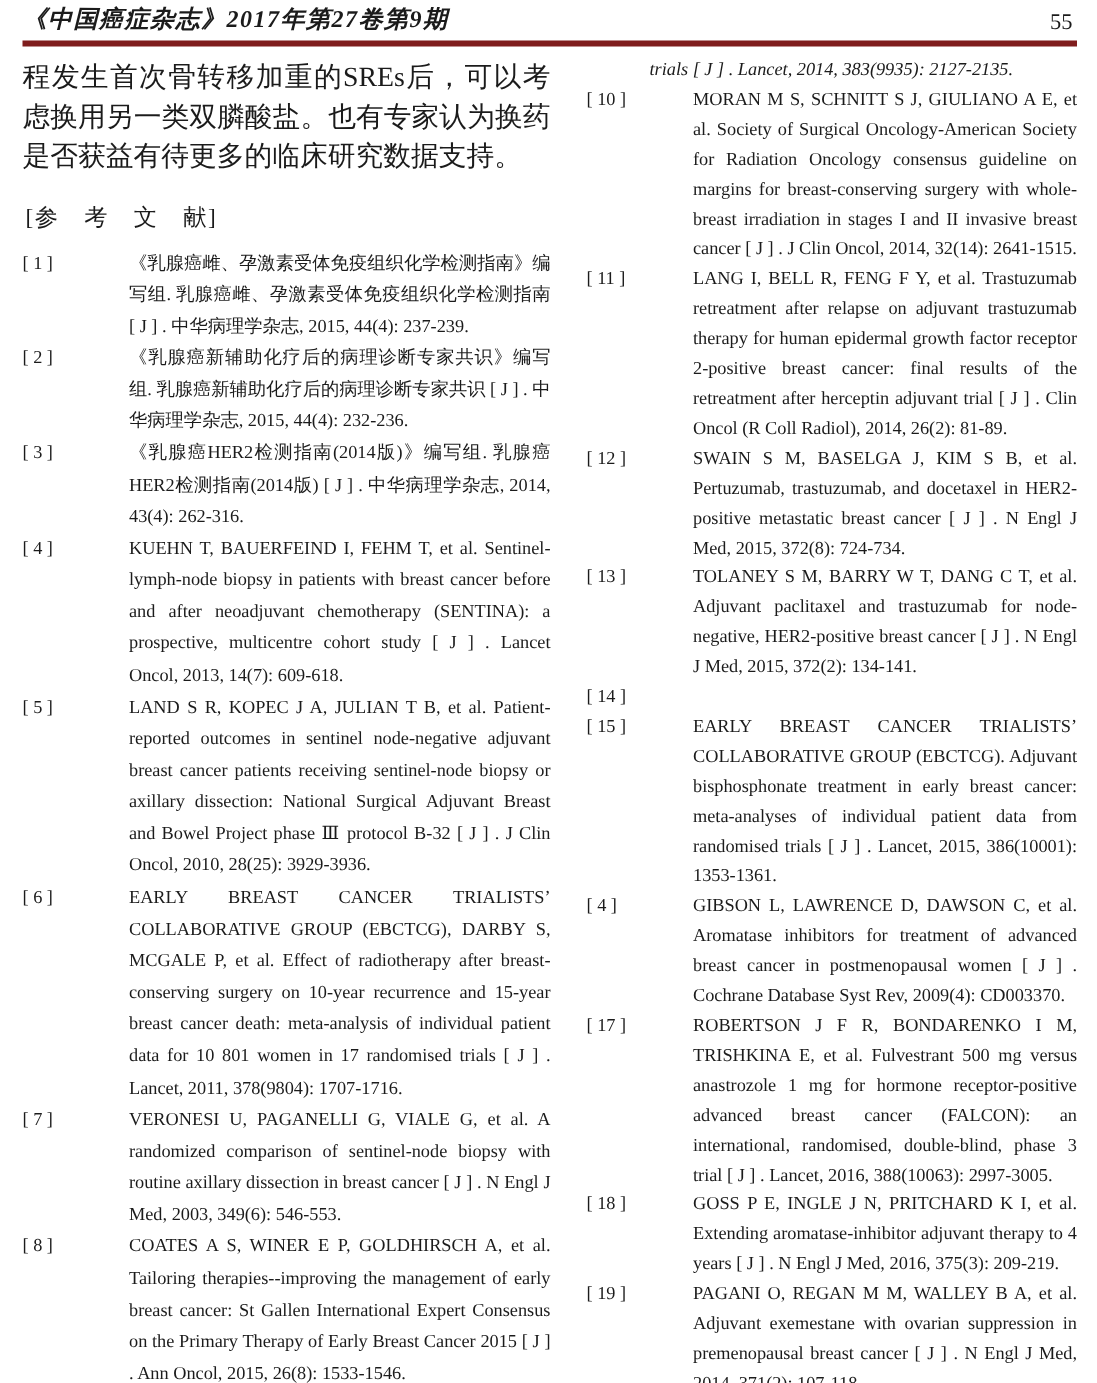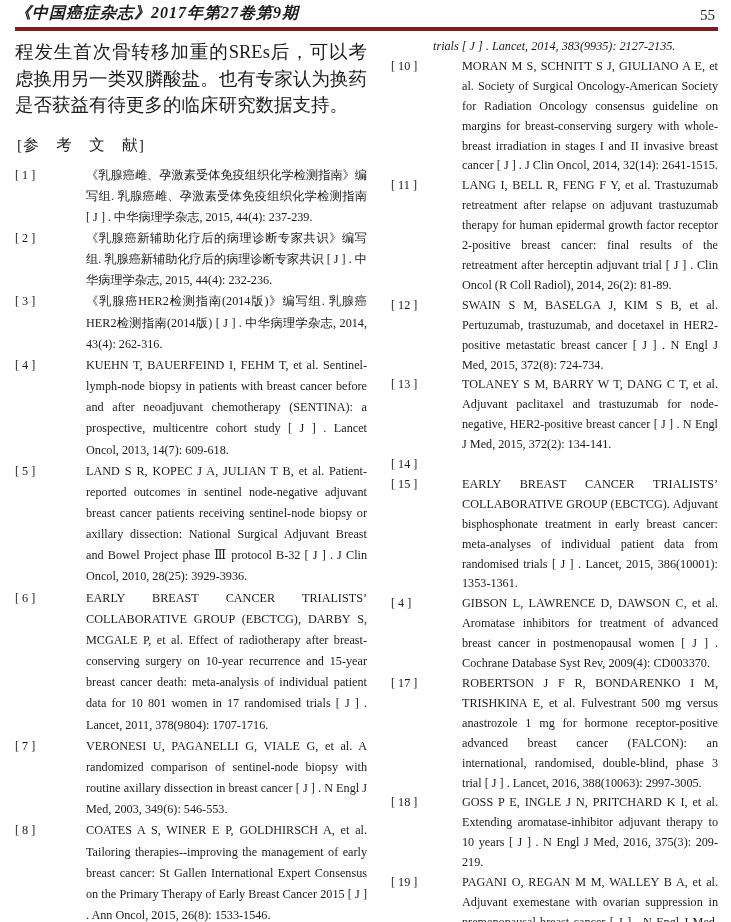--- a/index.html
+++ b/index.html
@@ -163,21 +163,21 @@
     <span class="txt">GIBSON L, LAWRENCE D, DAWSON C, et al. Aromatase inhibitors for treatment of advanced breast cancer in postmenopausal women [ J ] . Cochrane Database Syst Rev, 2009(4): CD003370.</span>
   </li>
 
   <li class="ref">
     <span class="num">[ 17 ]</span>
     <span class="txt">ROBERTSON J F R, BONDARENKO I M, TRISHKINA E, et al. Fulvestrant 500 mg versus anastrozole 1 mg for hormone receptor-positive advanced breast cancer (FALCON): an international, randomised, double-blind, phase 3 trial [ J ] . Lancet, 2016, 388(10063): 2997-3005.</span>
   </li>
 
   <li class="ref">
     <span class="num">[ 18 ]</span>
-    <span class="txt">GOSS P E, INGLE J N, PRITCHARD K I, et al. Extending aromatase-inhibitor adjuvant therapy to 10 years [ J ] . N Engl J Med, 2016, 375(3): 209-219.</span>
+    <span class="txt">GOSS P E, INGLE J N, PRITCHARD K I, et al. Extending aromatase-inhibitor adjuvant therapy to 4 years [ J ] . N Engl J Med, 2016, 375(3): 209-219.</span>
   </li>
 
   <li class="ref">
     <span class="num">[ 19 ]</span>
     <span class="txt">PAGANI O, REGAN M M, WALLEY B A, et al. Adjuvant exemestane with ovarian suppression in premenopausal breast cancer [ J ] . N Engl J Med, 2014, 371(2): 107-118.</span>
   </li>
 
   <li class="ref">
     <span class="num">[ 20 ]</span>
     <span class="txt">FINN R S, MARTIN M, RUGO H S, et al. Palbociclib and letrozole in advanced breast cancer [ J ] . N Engl J Med, 2016, 375(20): 1925-1936.</span>

